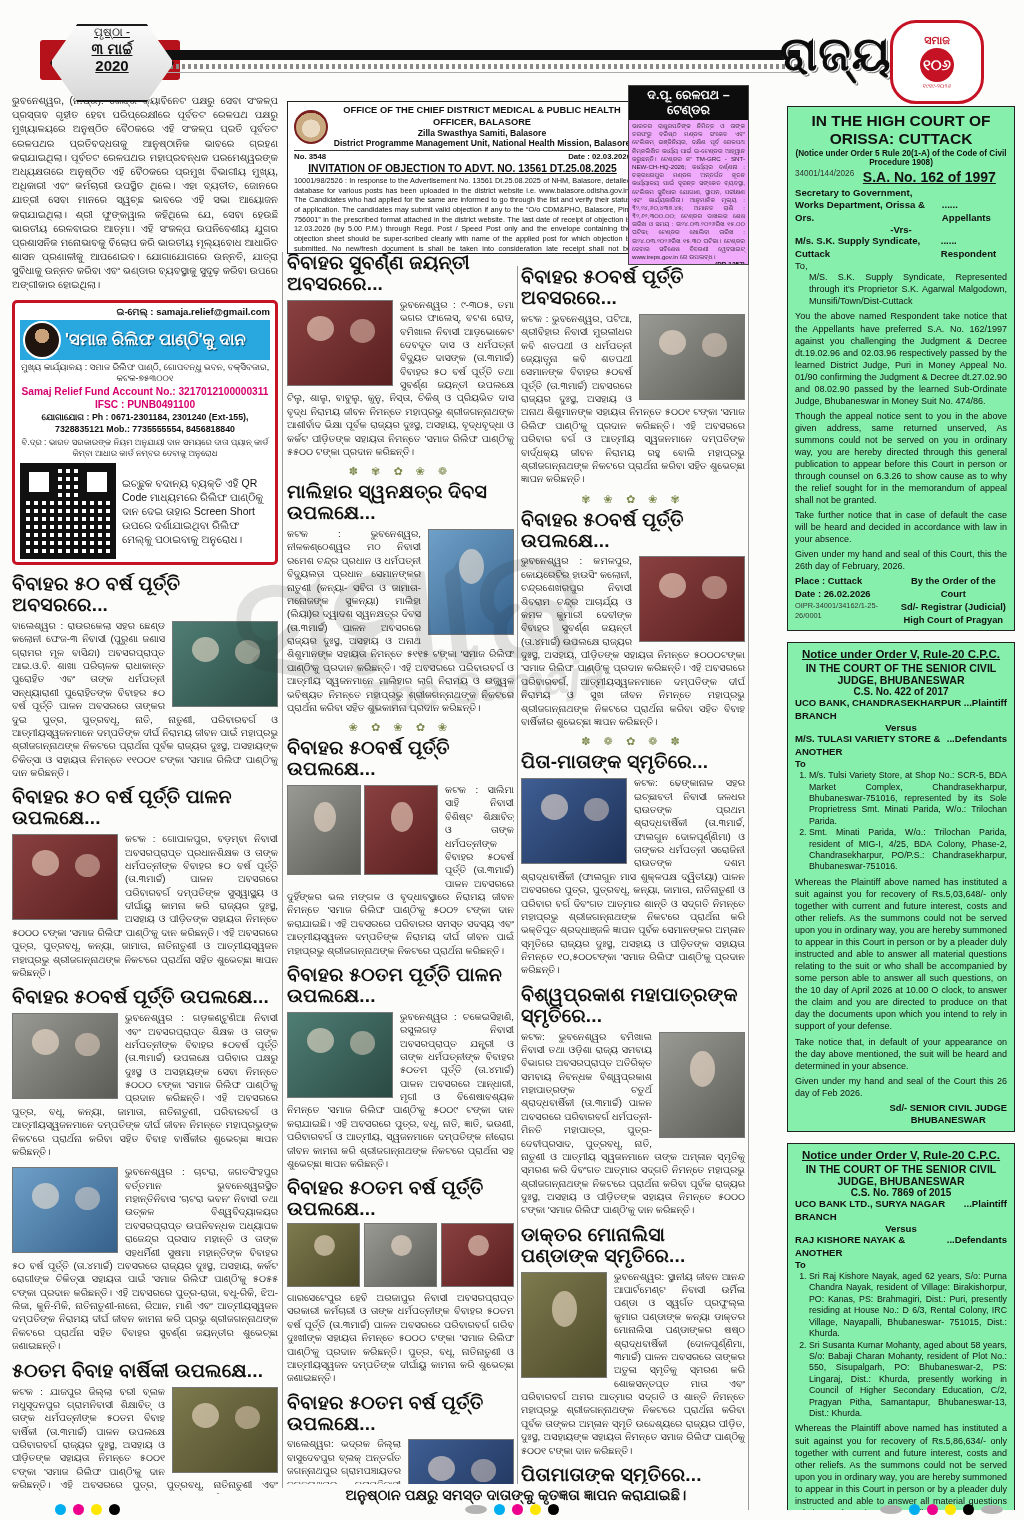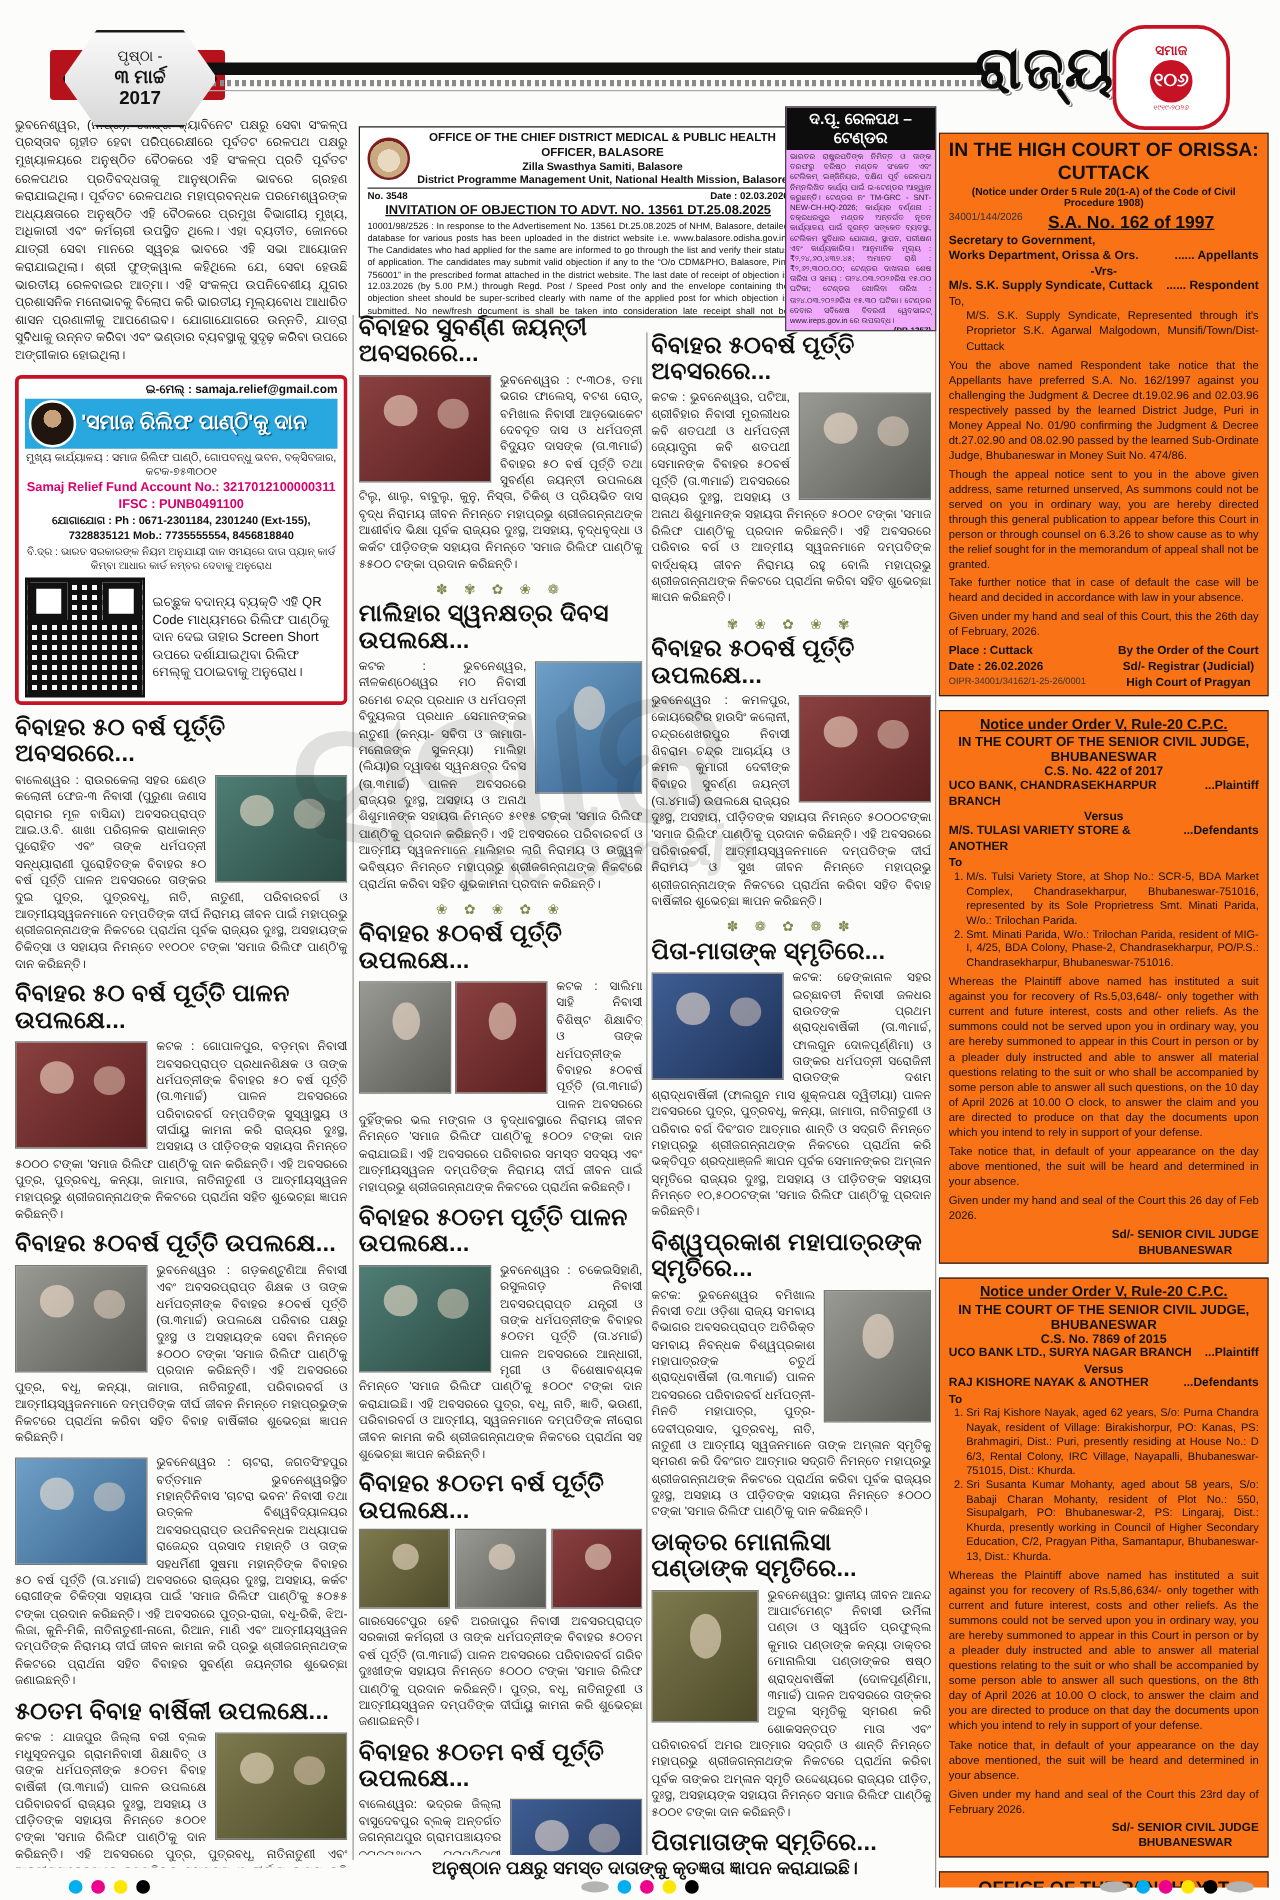--- a/index.html
+++ b/index.html
@@ -1,20 +1,20 @@
 <!DOCTYPE html>
 <html><head>
 <meta charset="utf-8">
 <style>
   html,body{margin:0;padding:0;}
   body{width:1024px;height:1520px;position:relative;background:#fcfcfa;font-family:"Liberation Sans","DejaVu Sans",sans-serif;color:#111;overflow:hidden;}
   .vrule{position:absolute;width:1px;background:#999;}
   
   .hdr-wing{position:absolute;background:#b5121b;border-radius:3px;}
-  .hdr-badge{position:absolute;left:50px;top:24px;width:120px;height:74px;background:linear-gradient(#fafafa,#d8d8d8);border:2px solid #1a1a1a;clip-path:polygon(22% 0,78% 0,100% 50%,78% 100%,22% 100%,0 50%);display:flex;flex-direction:column;align-items:center;justify-content:center;line-height:1.15;z-index:2;}
+  .hdr-badge{position:absolute;left:50px;top:24px;width:120px;height:74px;background:linear-gradient(#fafafa,#d8d8d8);border:2px solid #1a1a1a;clip-path:polygon(22% 0,78% 0,100% 50%,78% 100%,22% 100%,0 50%);display:flex;flex-direction:column;align-items:center;line-height:1.15;z-index:2;text-decoration:underline;}
   .hdr-badge .l1{font-size:12px;}
   .hdr-badge .l2{font-size:15px;font-weight:bold;}
   .hdr-bar{position:absolute;left:152px;top:50px;width:648px;height:10px;background:#101010;}
   .hdr-dotline{position:absolute;left:152px;top:64px;width:648px;height:5px;background:repeating-linear-gradient(90deg,#8a8a8a 0 3px,transparent 3px 6px);}
   .hdr-hair{position:absolute;left:152px;top:72px;width:648px;height:1px;background:#aaa;}
   .section-title{position:absolute;left:780px;top:26px;font-size:47px;font-weight:bold;letter-spacing:1px;color:#0c0c0c;text-shadow:1px 1px 0 #fff,2px 2px 0 #777;z-index:2;}
   .masthead-logo{position:absolute;left:890px;top:20px;width:88px;height:78px;border:3px solid #c51224;border-radius:26px;background:#fff;display:flex;flex-direction:column;align-items:center;justify-content:center;z-index:2;}
   .masthead-logo .b1{color:#c51224;font-size:11px;font-weight:bold;}
   .masthead-logo .b3{color:#c51224;font-size:6px;}
   .logo-circle{width:34px;height:34px;border-radius:50%;background:#c51224;color:#fff;font-size:15px;font-weight:bold;display:flex;align-items:center;justify-content:center;margin:1px 0;}
@@ -72,21 +72,21 @@
   .relief-note{font-size:8.4px;text-align:center;line-height:1.3;margin-top:2px;}
   .qr-wrap{display:flex;gap:6px;margin-top:4px;align-items:center;}
   .qr{width:92px;height:92px;min-width:92px;border:2px solid #111;background:
     repeating-linear-gradient(0deg,#111 0 4px,transparent 4px 8px),
     repeating-linear-gradient(90deg,#111 0 4px,#fff 4px 8px);position:relative;}
   .qr::before,.qr::after{content:"";position:absolute;width:20px;height:20px;border:5px solid #111;background:#fff;}
   .qr::before{left:2px;top:2px;}
   .qr::after{right:2px;top:2px;}
   .qr-note{font-size:10.5px;line-height:1.35;}
   
-  .legal{border:1.5px solid #222;padding:4px 7px;background:#f97316;margin-bottom:11px;overflow:hidden;}
+  .legal{border:1.5px solid #222;padding:4px 7px;background:#86efac;margin-bottom:11px;overflow:hidden;margin-left:36px;}
   .lg-title{font-size:15.5px;font-weight:bold;text-align:center;margin:1px 0;}
   .lg-sub{font-size:8.2px;font-weight:bold;text-align:center;}
   .lg-caserow{display:flex;font-size:8.2px;margin:2px 0;}
   .lg-ref{flex:0 0 32%;color:#333;}
   .lg-case{flex:1;text-align:left;font-weight:bold;text-decoration:underline;font-size:14px;}
   .lg-party{display:flex;justify-content:space-between;font-size:9.6px;font-weight:bold;line-height:1.3;}
   .lg-center{text-align:center;font-size:9.6px;font-weight:bold;}
   .lg-body{font-size:9px;line-height:1.34;text-align:justify;margin:3px 0 0;}
   .lg-foot{display:flex;justify-content:space-between;font-size:9.4px;font-weight:bold;margin-top:3px;line-height:1.35;}
   .lg-foot .r{text-align:center;}
@@ -106,21 +106,21 @@
   .watermark .wm1{font-size:150px;}
   .watermark .wm2{font-size:44px;font-style:italic;display:block;margin-left:120px;color:rgba(40,40,40,.12);}
 </style>
 </head>
 <body>
 
 <div class="hdr-wing" style="left:40px;top:40px;width:140px;height:40px;"></div>
 <div class="hdr-badge">
   <span class="l1">ପୃଷ୍ଠା -</span>
   <span class="l2">୩ ମାର୍ଚ୍ଚ</span>
-  <span class="l2">2017</span>
+  <span class="l2">2020</span>
 </div>
 <div class="hdr-bar"></div>
 <div class="hdr-dotline"></div>
 <div class="hdr-hair"></div>
 <div class="section-title">ରାଜ୍ୟ</div>
 <div class="masthead-logo">
   <span class="b1">ସମାଜ</span>
   <span class="logo-circle">୧୦୬</span>
   <span class="b3">୧୯୧୯-୨୦୨୬</span>
 </div>

